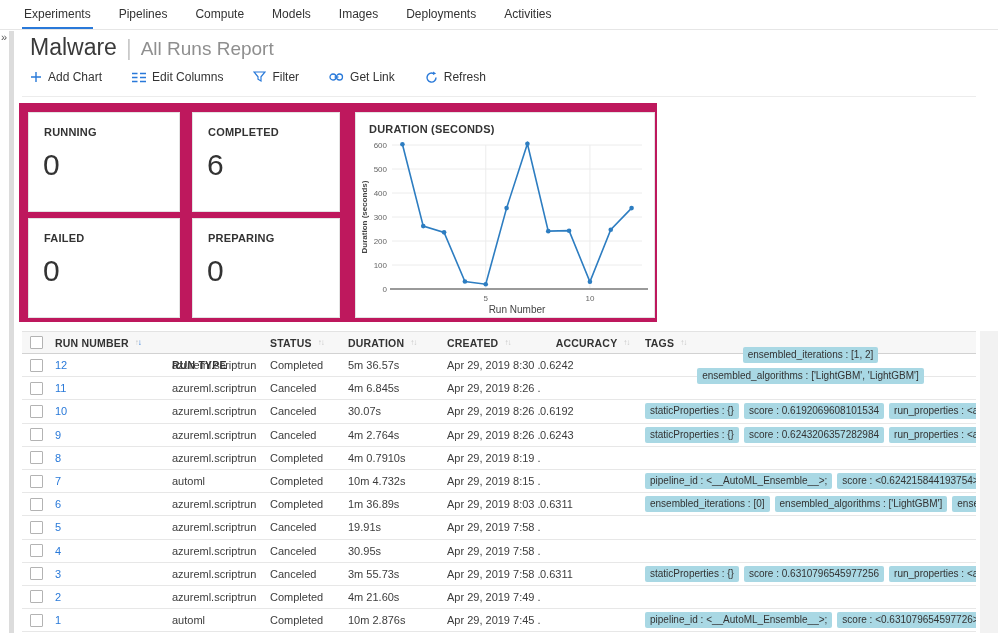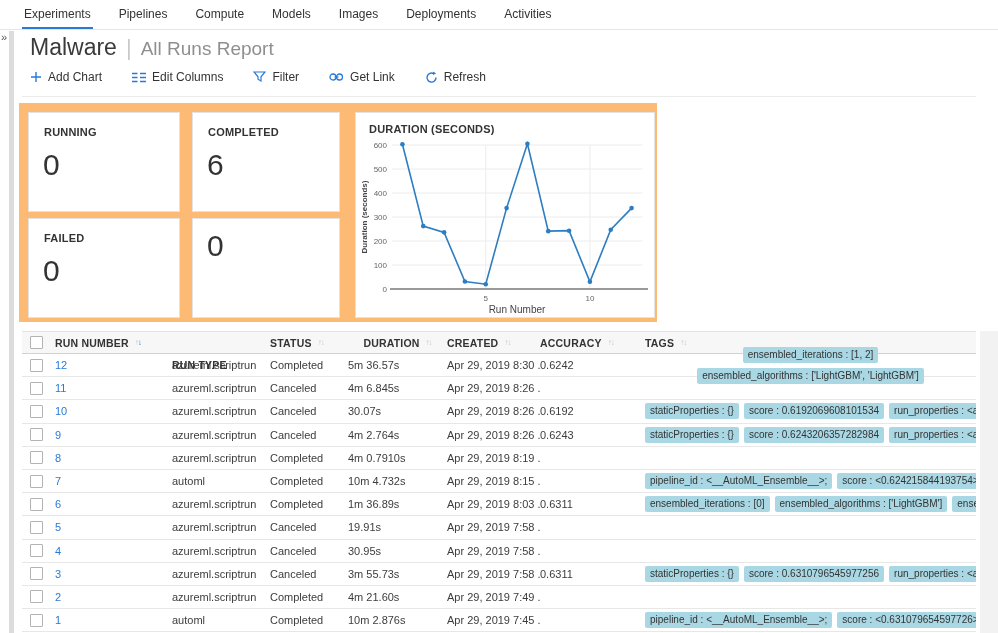--- a/index.html
+++ b/index.html
@@ -24,21 +24,21 @@
   #title-sub  { font-size:19px; font-weight:300; color:#8f8f8f; }
 
   
   #toolbar { position:absolute; left:30px; top:70px; display:flex; align-items:center; }
   .tb-item { display:flex; align-items:center; margin-right:30px; font-size:12px; color:#333;
              background:none; border:none; cursor:pointer; font-family:inherit;justify-content:center; }
   .tb-item .tb-icon { display:inline-flex; margin-right:6px; }
   #toolbar-divider { position:absolute; left:22px; top:96px; width:954px; border-top:1px solid #ececec; }
 
   
-  #stats-panel { position:absolute; left:19px; top:103px; width:638px; height:219px; background:#fdba74; }
+  #stats-panel { position:absolute; left:19px; top:103px; width:638px; height:219px; background:#be185d; }
   .stat-card { position:absolute; background:#fff; border:1px solid #e3e3e3; }
   .stat-label { font-size:11px; font-weight:600; color:#333; letter-spacing:.2px; padding:13px 0 0 15px; }
   .stat-value { font-size:30px; font-weight:300; color:#333; padding:10px 0 0 14px; }
   #card-running   { left:9px;   top:9px;   width:152px; height:100px; }
   #card-completed { left:173px; top:9px;   width:148px; height:100px; }
   #card-failed    { left:9px;   top:115px; width:152px; height:100px; }
   #card-preparing { left:173px; top:115px; width:148px; height:100px; }
 
   
   #chart-card { position:absolute; left:336px; top:9px; width:300px; height:206px; background:#fff; border:1px solid #e3e3e3; }
@@ -143,20 +143,21 @@
   </div>
   <div class="stat-card" id="card-completed">
     <div class="stat-label">COMPLETED</div>
     <div class="stat-value">6</div>
   </div>
   <div class="stat-card" id="card-failed">
     <div class="stat-label">FAILED</div>
     <div class="stat-value">0</div>
   </div>
   <div class="stat-card" id="card-preparing">
+    <div class="stat-label">PREPARING</div>
     <div class="stat-value">0</div>
   </div>
   <div id="chart-card">
     <div id="chart-title">DURATION (SECONDS)</div>
     <div id="chart-svg-holder"><svg width="296" height="184">
           <line x1="129.75" y1="10" x2="129.75" y2="154" stroke="#ececec" stroke-width="1"></line>
           <text x="129.75" y="166" text-anchor="middle" class="axis-tick">5</text>
           <line x1="233.91666666666666" y1="10" x2="233.91666666666666" y2="154" stroke="#ececec" stroke-width="1"></line>
           <text x="233.91666666666666" y="166" text-anchor="middle" class="axis-tick">10</text>
           <text x="31" y="156.5" text-anchor="end" class="axis-tick">0</text>
@@ -202,29 +203,29 @@
         <span class="sort sorted"><span class="up">↑</span><span class="down">↓</span></span>
       </div>
       <div class="hcell" style="width: 98px; margin-top: 44px;">
         <span>RUN TYPE</span>
         <span class="sort"><span class="up">↑</span><span class="down">↓</span></span>
       </div>
       <div class="hcell" style="width: 78px;">
         <span>STATUS</span>
         <span class="sort"><span class="up">↑</span><span class="down">↓</span></span>
       </div>
-      <div class="hcell" style="width: 99px; justify-content: center;">
+      <div class="hcell" style="width: 99px;">
         <span>DURATION</span>
         <span class="sort"><span class="up">↑</span><span class="down">↓</span></span>
       </div>
       <div class="hcell" style="width: 93px;">
         <span>CREATED</span>
         <span class="sort"><span class="up">↑</span><span class="down">↓</span></span>
       </div>
-      <div class="hcell" style="width: 105px;">
+      <div class="hcell" style="width: 105px; justify-content: center;">
         <span>ACCURACY</span>
         <span class="sort"><span class="up">↑</span><span class="down">↓</span></span>
       </div>
       <div class="hcell" style="width: 331px;">
         <span>TAGS</span>
         <span class="sort"><span class="up">↑</span><span class="down">↓</span></span>
       </div>
     </div>
   <div id="table-body">
       <div class="trow">

